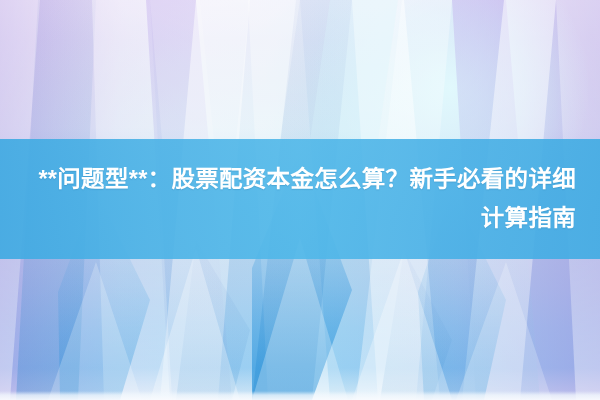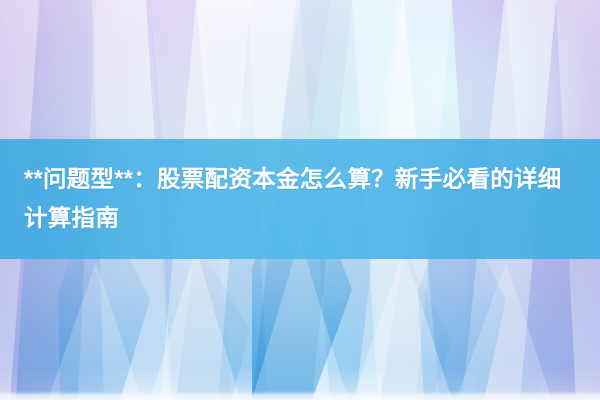--- a/index.html
+++ b/index.html
@@ -91,21 +91,21 @@
                 rgba(72,176,230,0.90) 75%,
                 rgba(66,172,227,0.92) 100%);
     display: flex;
     align-items: center;
     justify-content: center;
   }
 
   .title-text {
     width: 552px;
     margin: 0 auto;
-    text-align: left;
+    text-align: right;
     color: #ffffff;
     font-size: 23.5px;
     font-weight: bold;
     line-height: 39px;
     letter-spacing: 0.3px;
     text-shadow: 0 1px 1px rgba(32,110,160,0.25);
     white-space: normal;
   }
 
   

